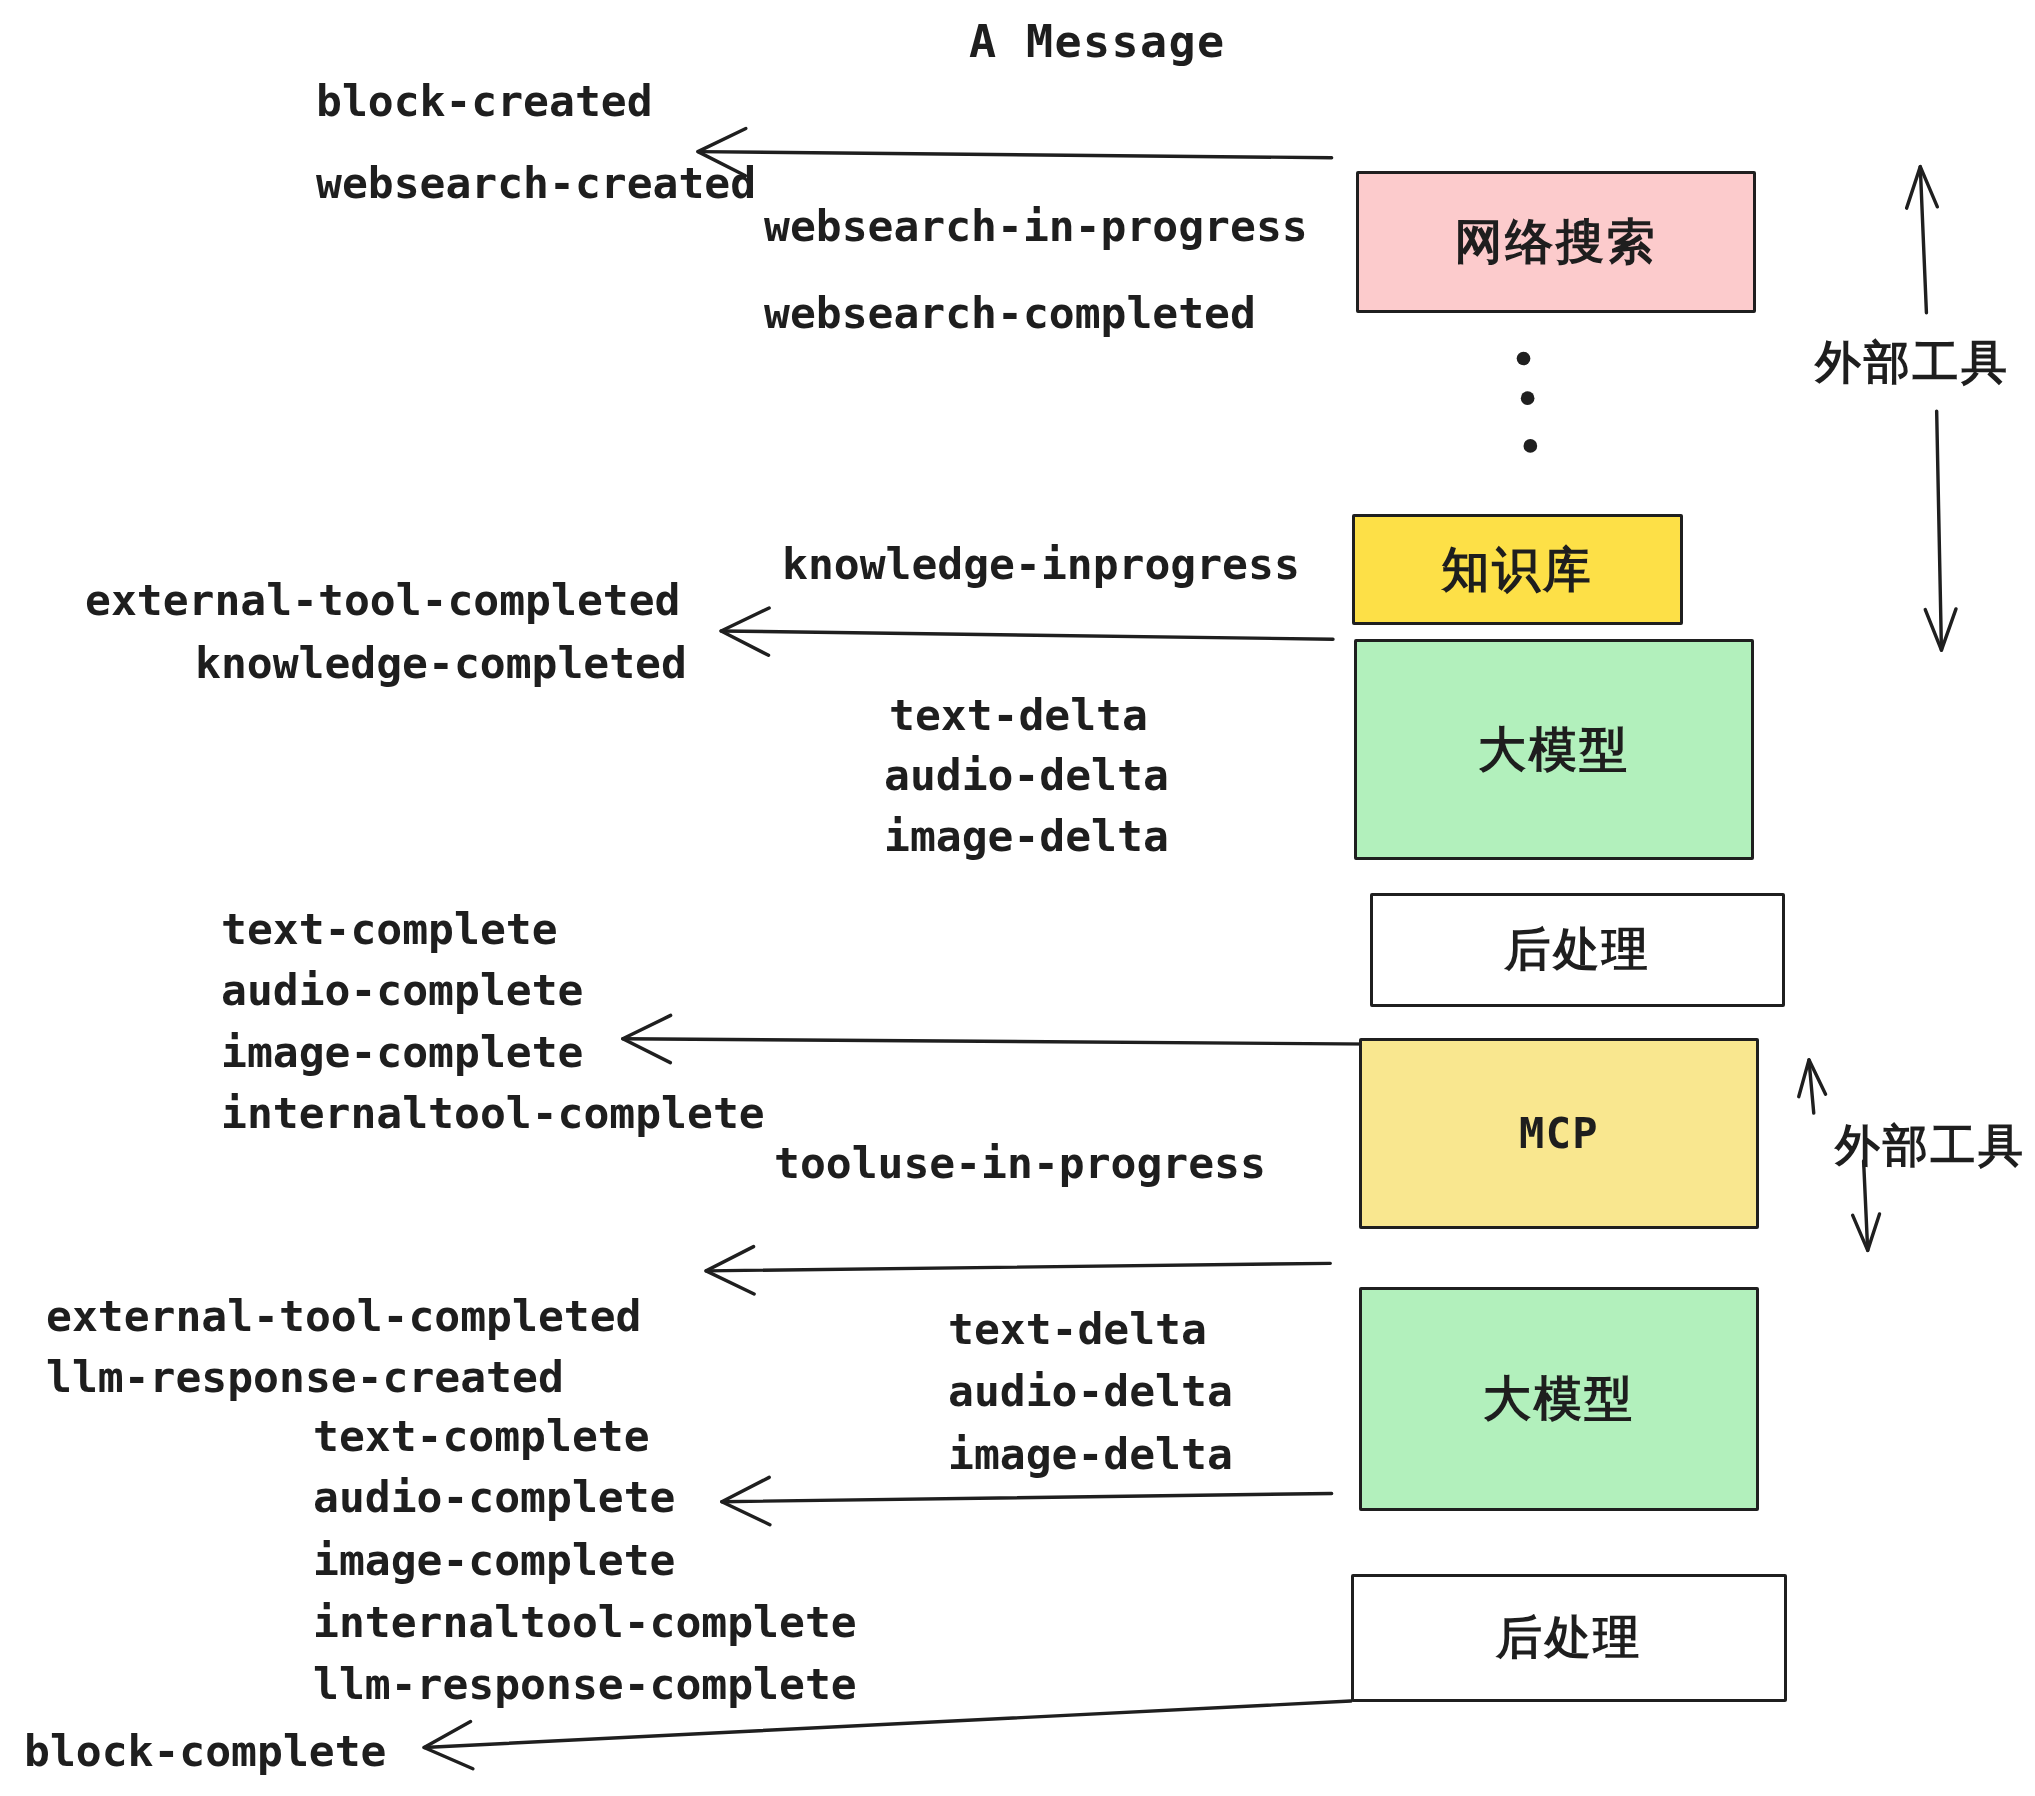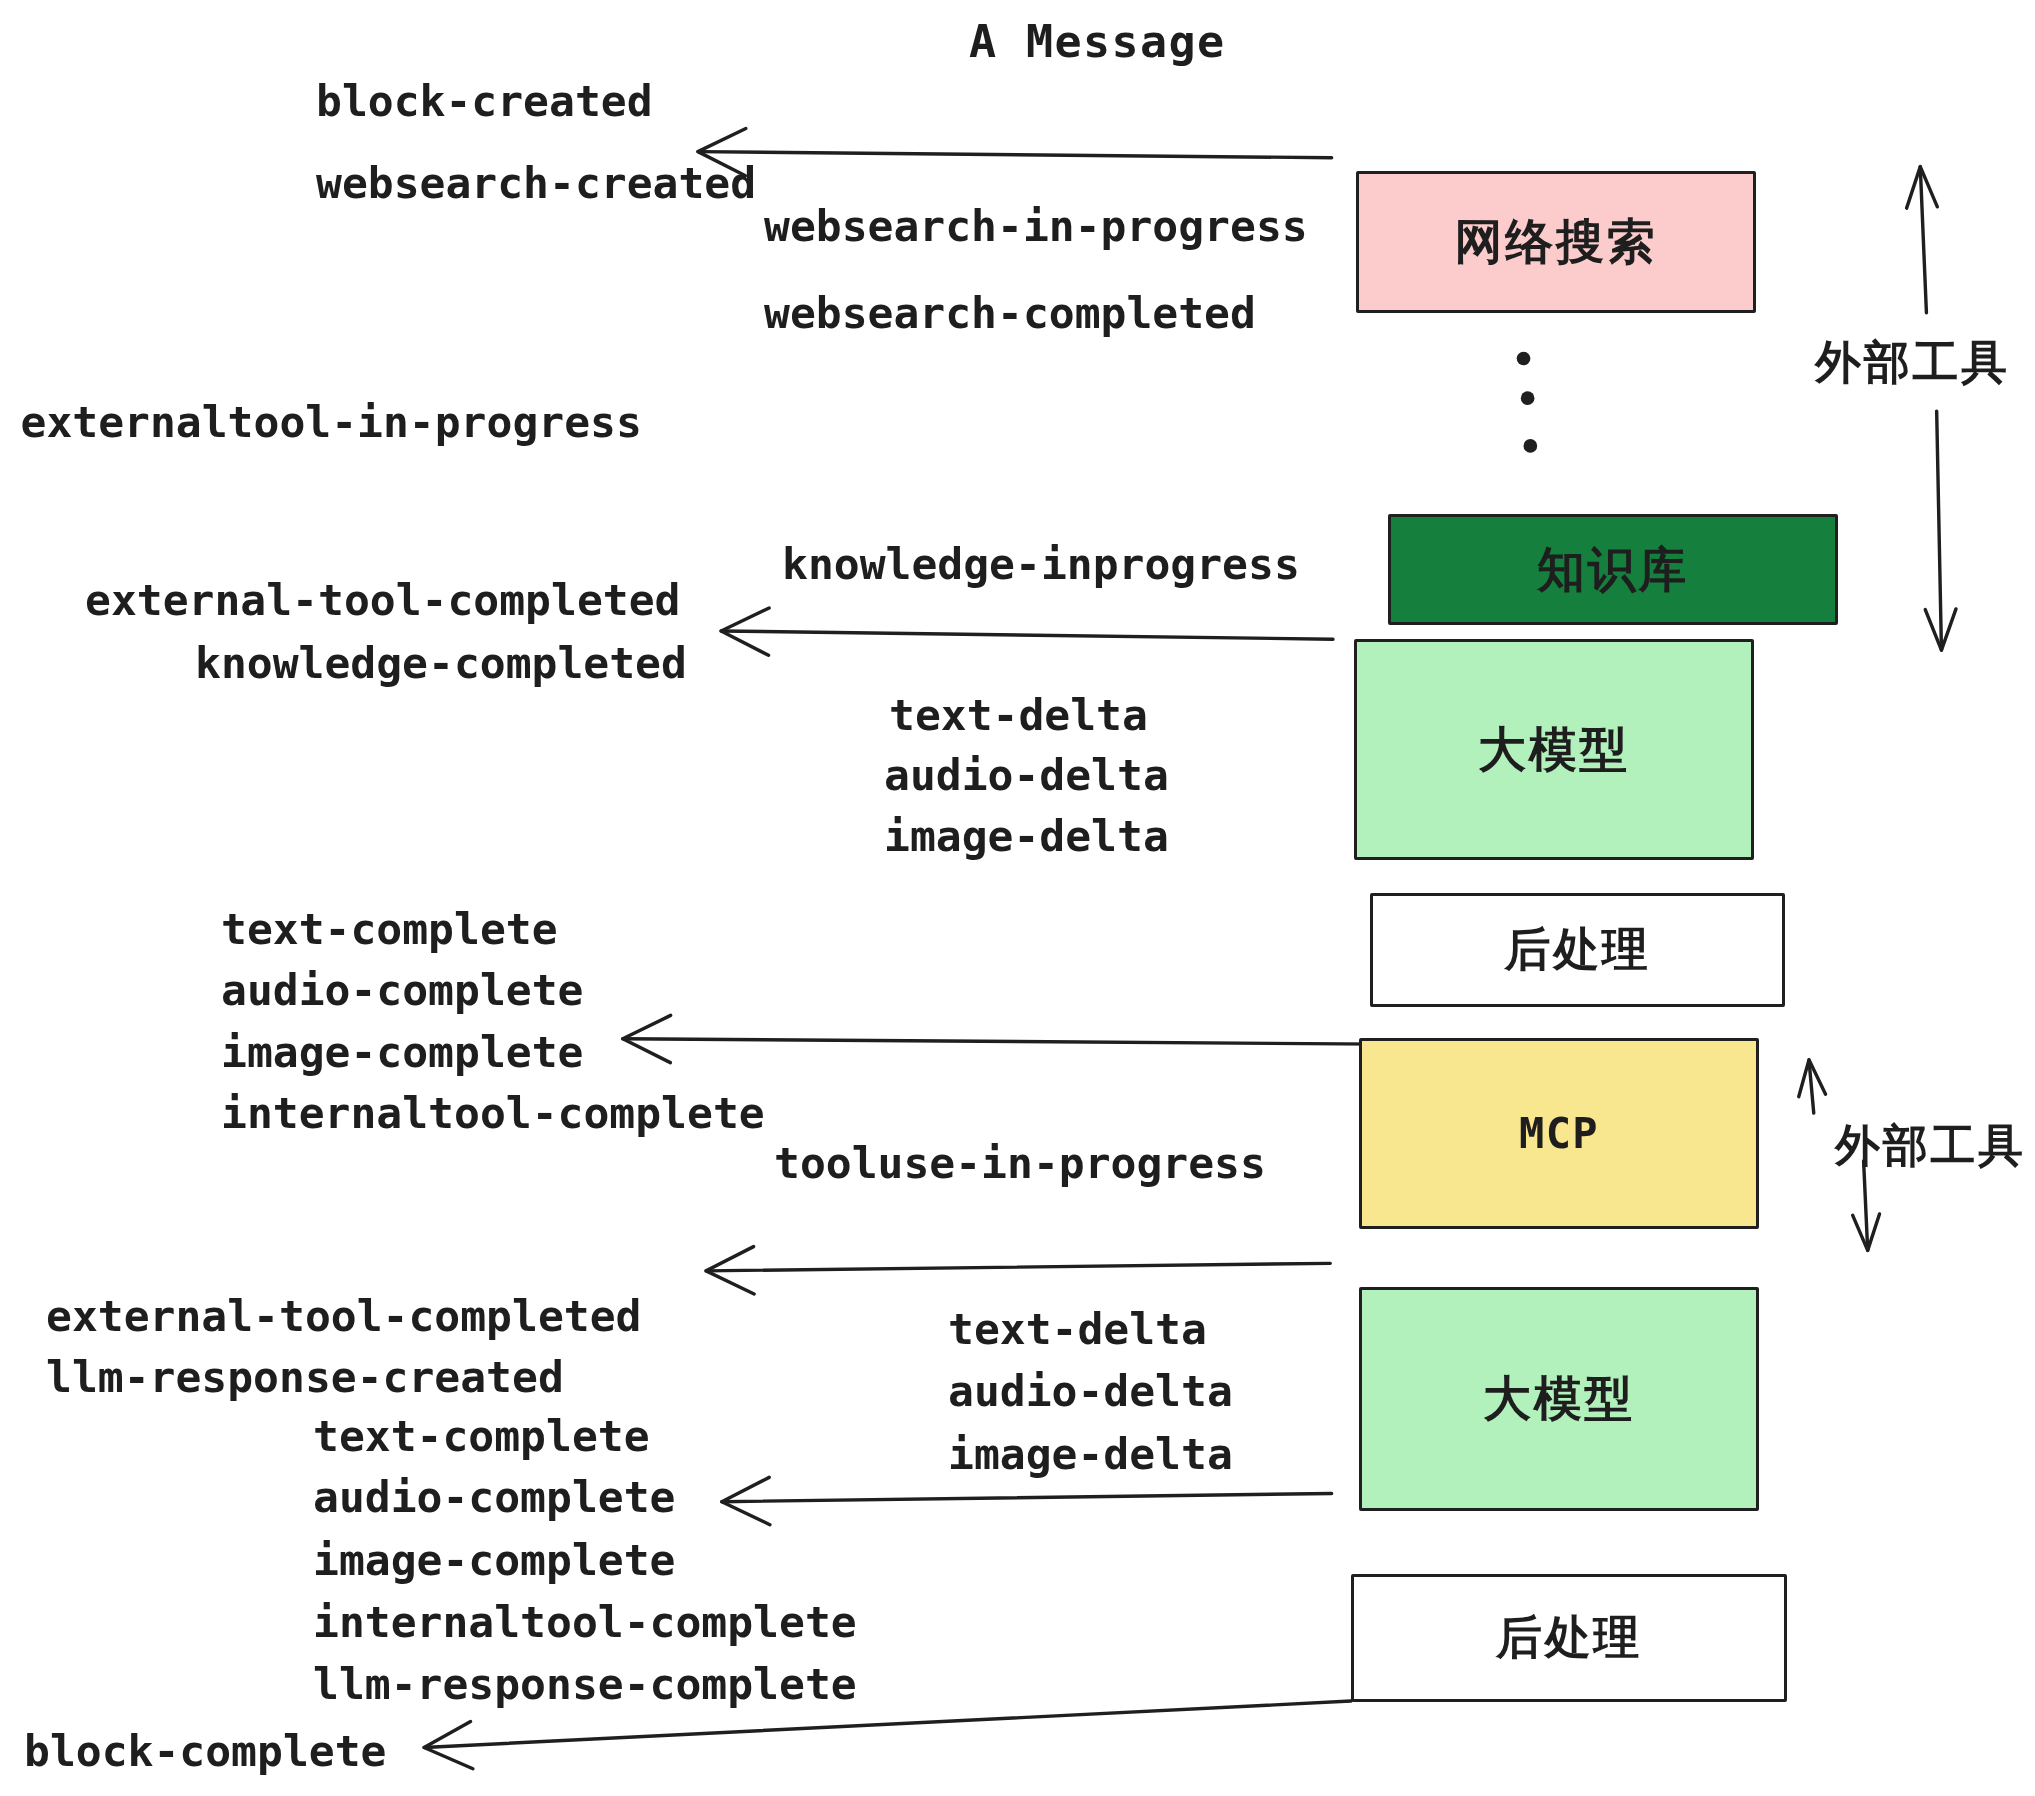--- a/index.html
+++ b/index.html
@@ -96,21 +96,20 @@
       <circle cx="2237" cy="583" r="10" fill="#1f1f1f"></circle>
       <circle cx="2241" cy="653" r="10" fill="#1f1f1f"></circle>
     </svg>
 
   <div class="title">A Message</div>
 
   <div class="ev" style="left:316px;top:79px">block-created</div>
   <div class="ev" style="left:316px;top:161px">websearch-created</div>
   <div class="ev" style="left:764px;top:204px">websearch-in-progress</div>
   <div class="ev" style="left:764px;top:291px">websearch-completed</div>
-  <div class="ev" style="left:20.5px;top:400px">externaltool-in-progress</div>
   <div class="ev" style="left:782px;top:542px">knowledge-inprogress</div>
   <div class="ev" style="left:85px;top:578px">external-tool-completed</div>
   <div class="ev" style="left:195px;top:641px">knowledge-completed</div>
   <div class="ev" style="left:889px;top:693px">text-delta</div>
   <div class="ev" style="left:884px;top:753px">audio-delta</div>
   <div class="ev" style="left:884px;top:814px">image-delta</div>
   <div class="ev" style="left:221px;top:907px">text-complete</div>
   <div class="ev" style="left:221px;top:968px">audio-complete</div>
   <div class="ev" style="left:221px;top:1030px">image-complete</div>
   <div class="ev" style="left:221px;top:1091px">internaltool-complete</div>
@@ -124,21 +123,21 @@
   <div class="ev" style="left:313px;top:1475px">audio-complete</div>
   <div class="ev" style="left:313px;top:1538px">image-complete</div>
   <div class="ev" style="left:313px;top:1600px">internaltool-complete</div>
   <div class="ev" style="left:313px;top:1662px">llm-response-complete</div>
   <div class="ev" style="left:24px;top:1729px">block-complete</div>
 
   <div class="box" style="left: 1356px; top: 171px; width: 400px; height: 142px; background: rgb(252, 203, 204);">
     <span class="cjk">网络搜索</span>
   </div>
 
-  <div class="box" style="left: 1352px; top: 514px; width: 450px; height: 111px; background: #15803d; margin-left: 36px;">
+  <div class="box" style="left: 1352px; top: 514px; width: 331px; height: 111px; background: #fde047;">
     <span class="cjk">知识库</span>
   </div>
 
   <div class="box" style="left: 1354px; top: 639px; width: 400px; height: 221px; background: rgb(178, 240, 188);">
     <span class="cjk">大模型</span>
   </div>
 
   <div class="box" style="left: 1370px; top: 893px; width: 415px; height: 114px; background: rgb(255, 255, 255);">
     <span class="cjk" style="font-size:46px">后处理</span>
   </div>

